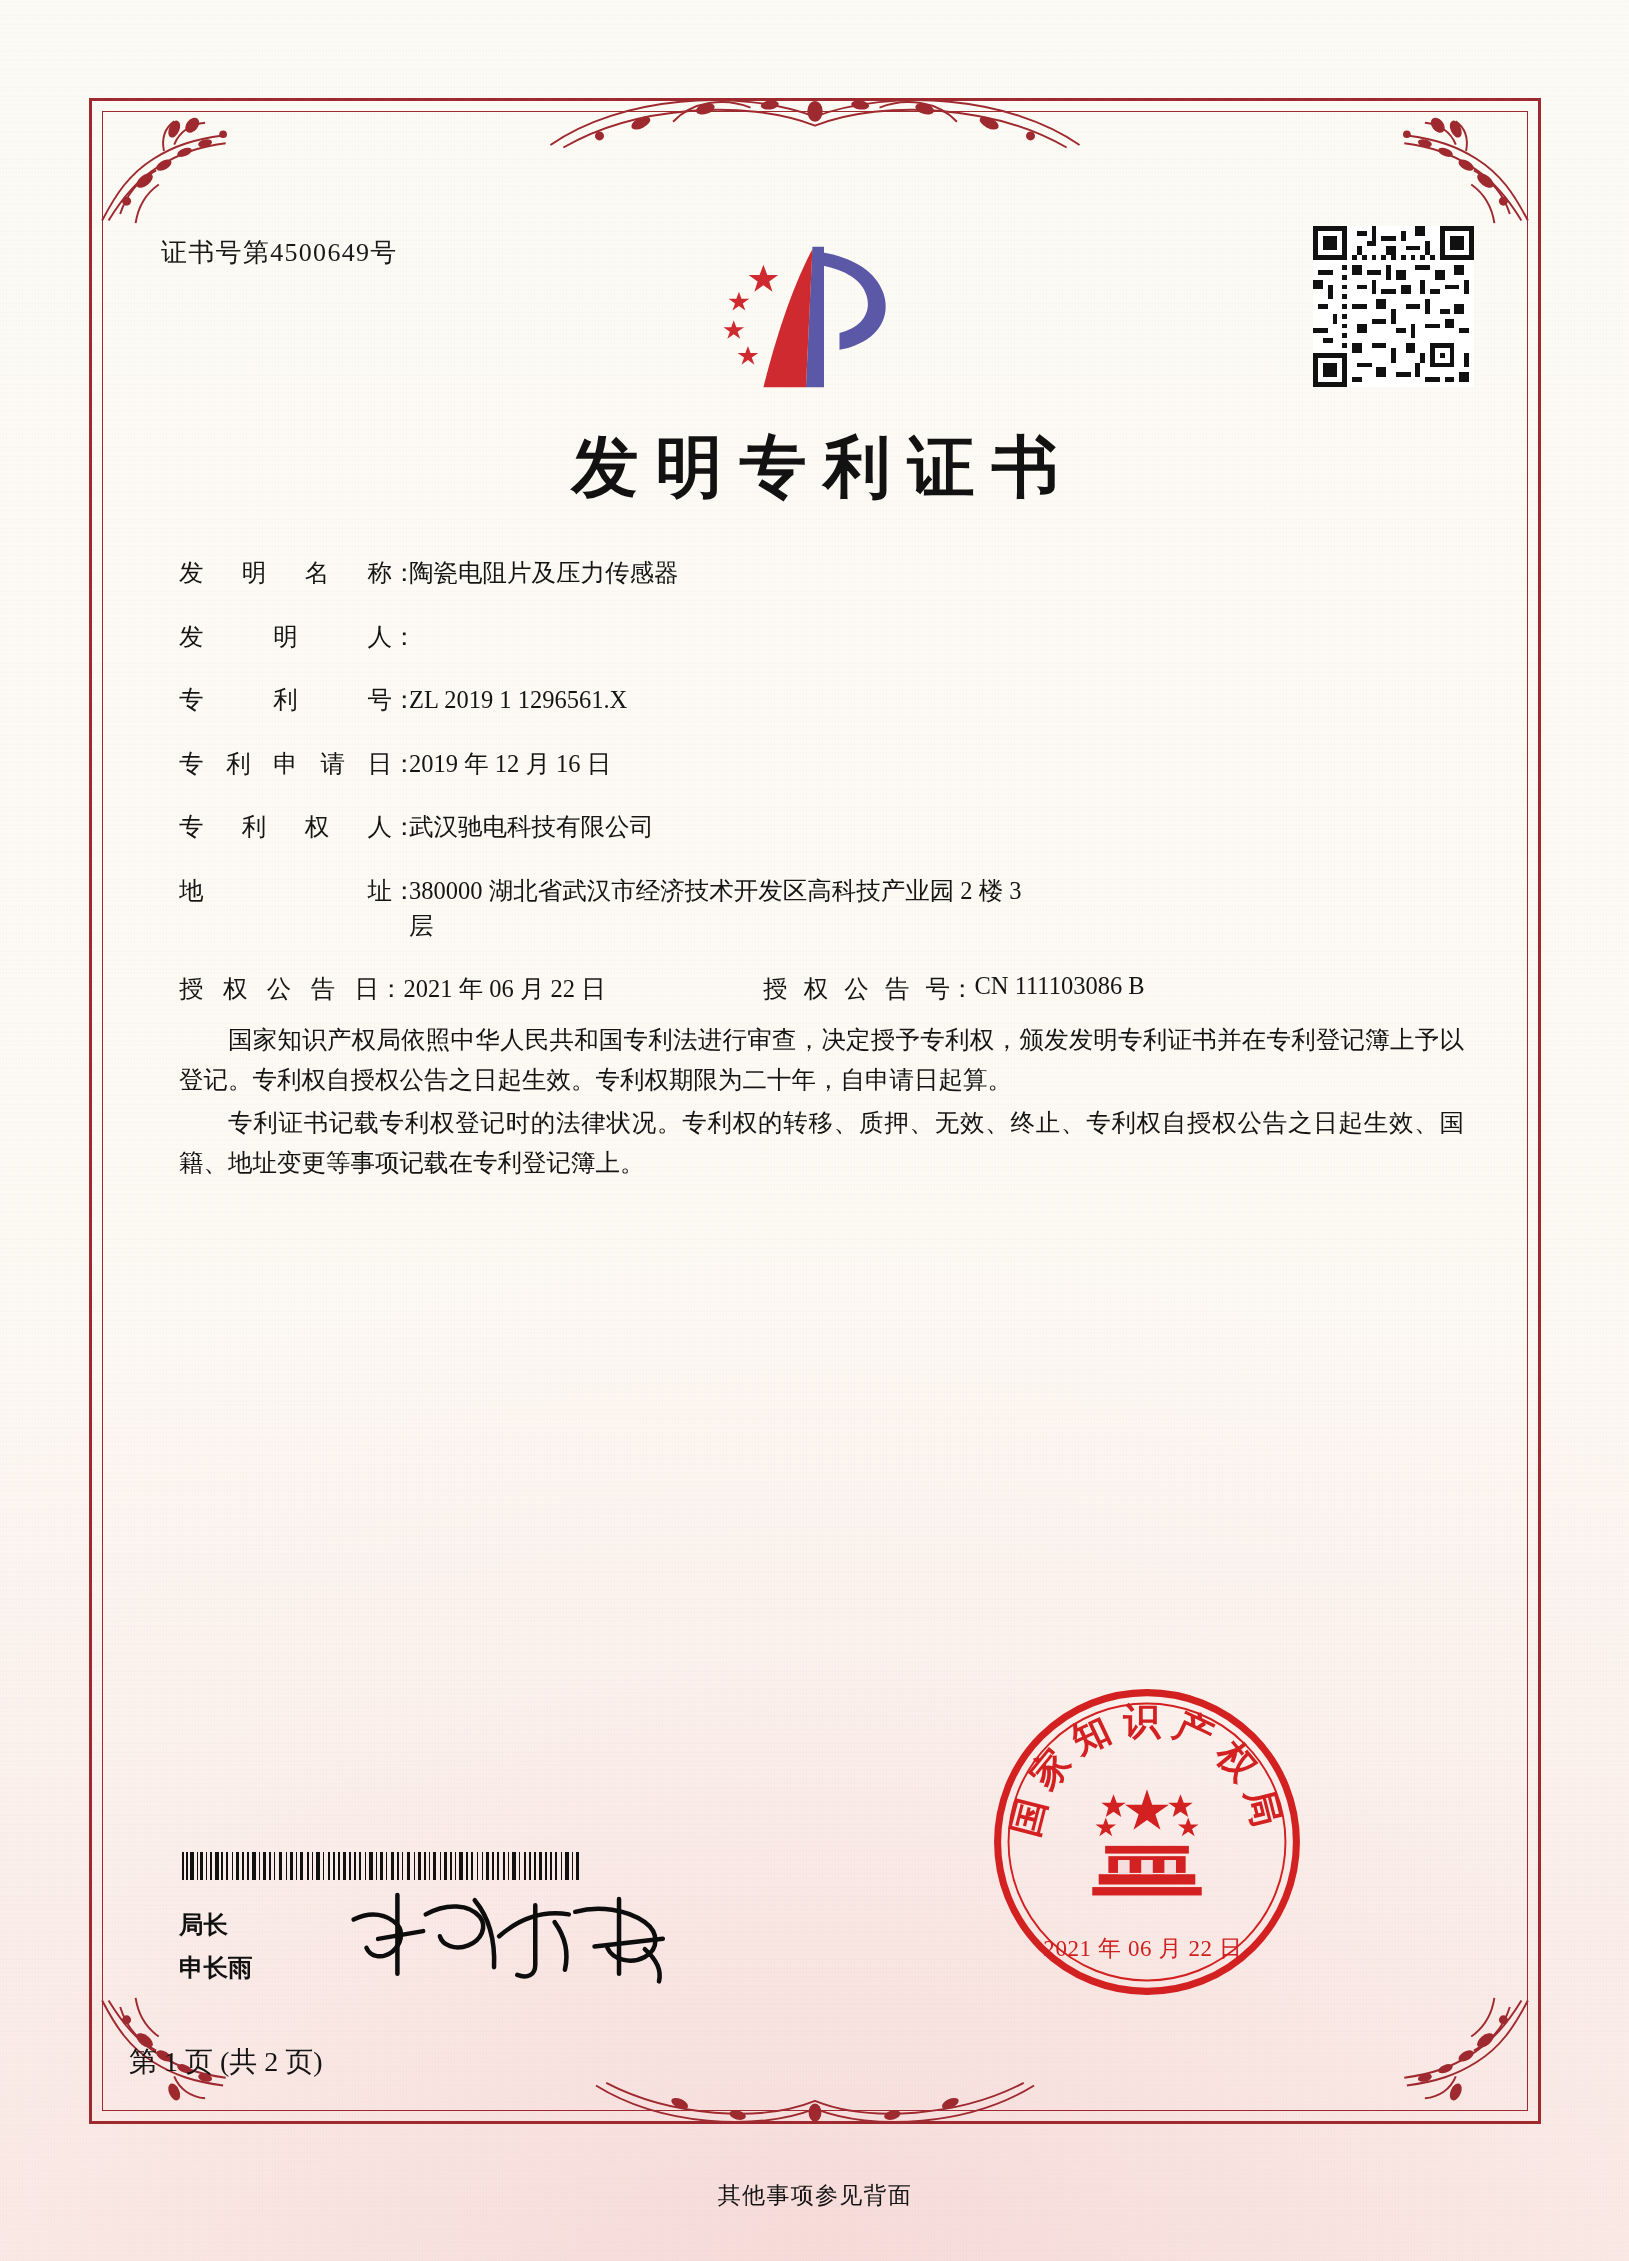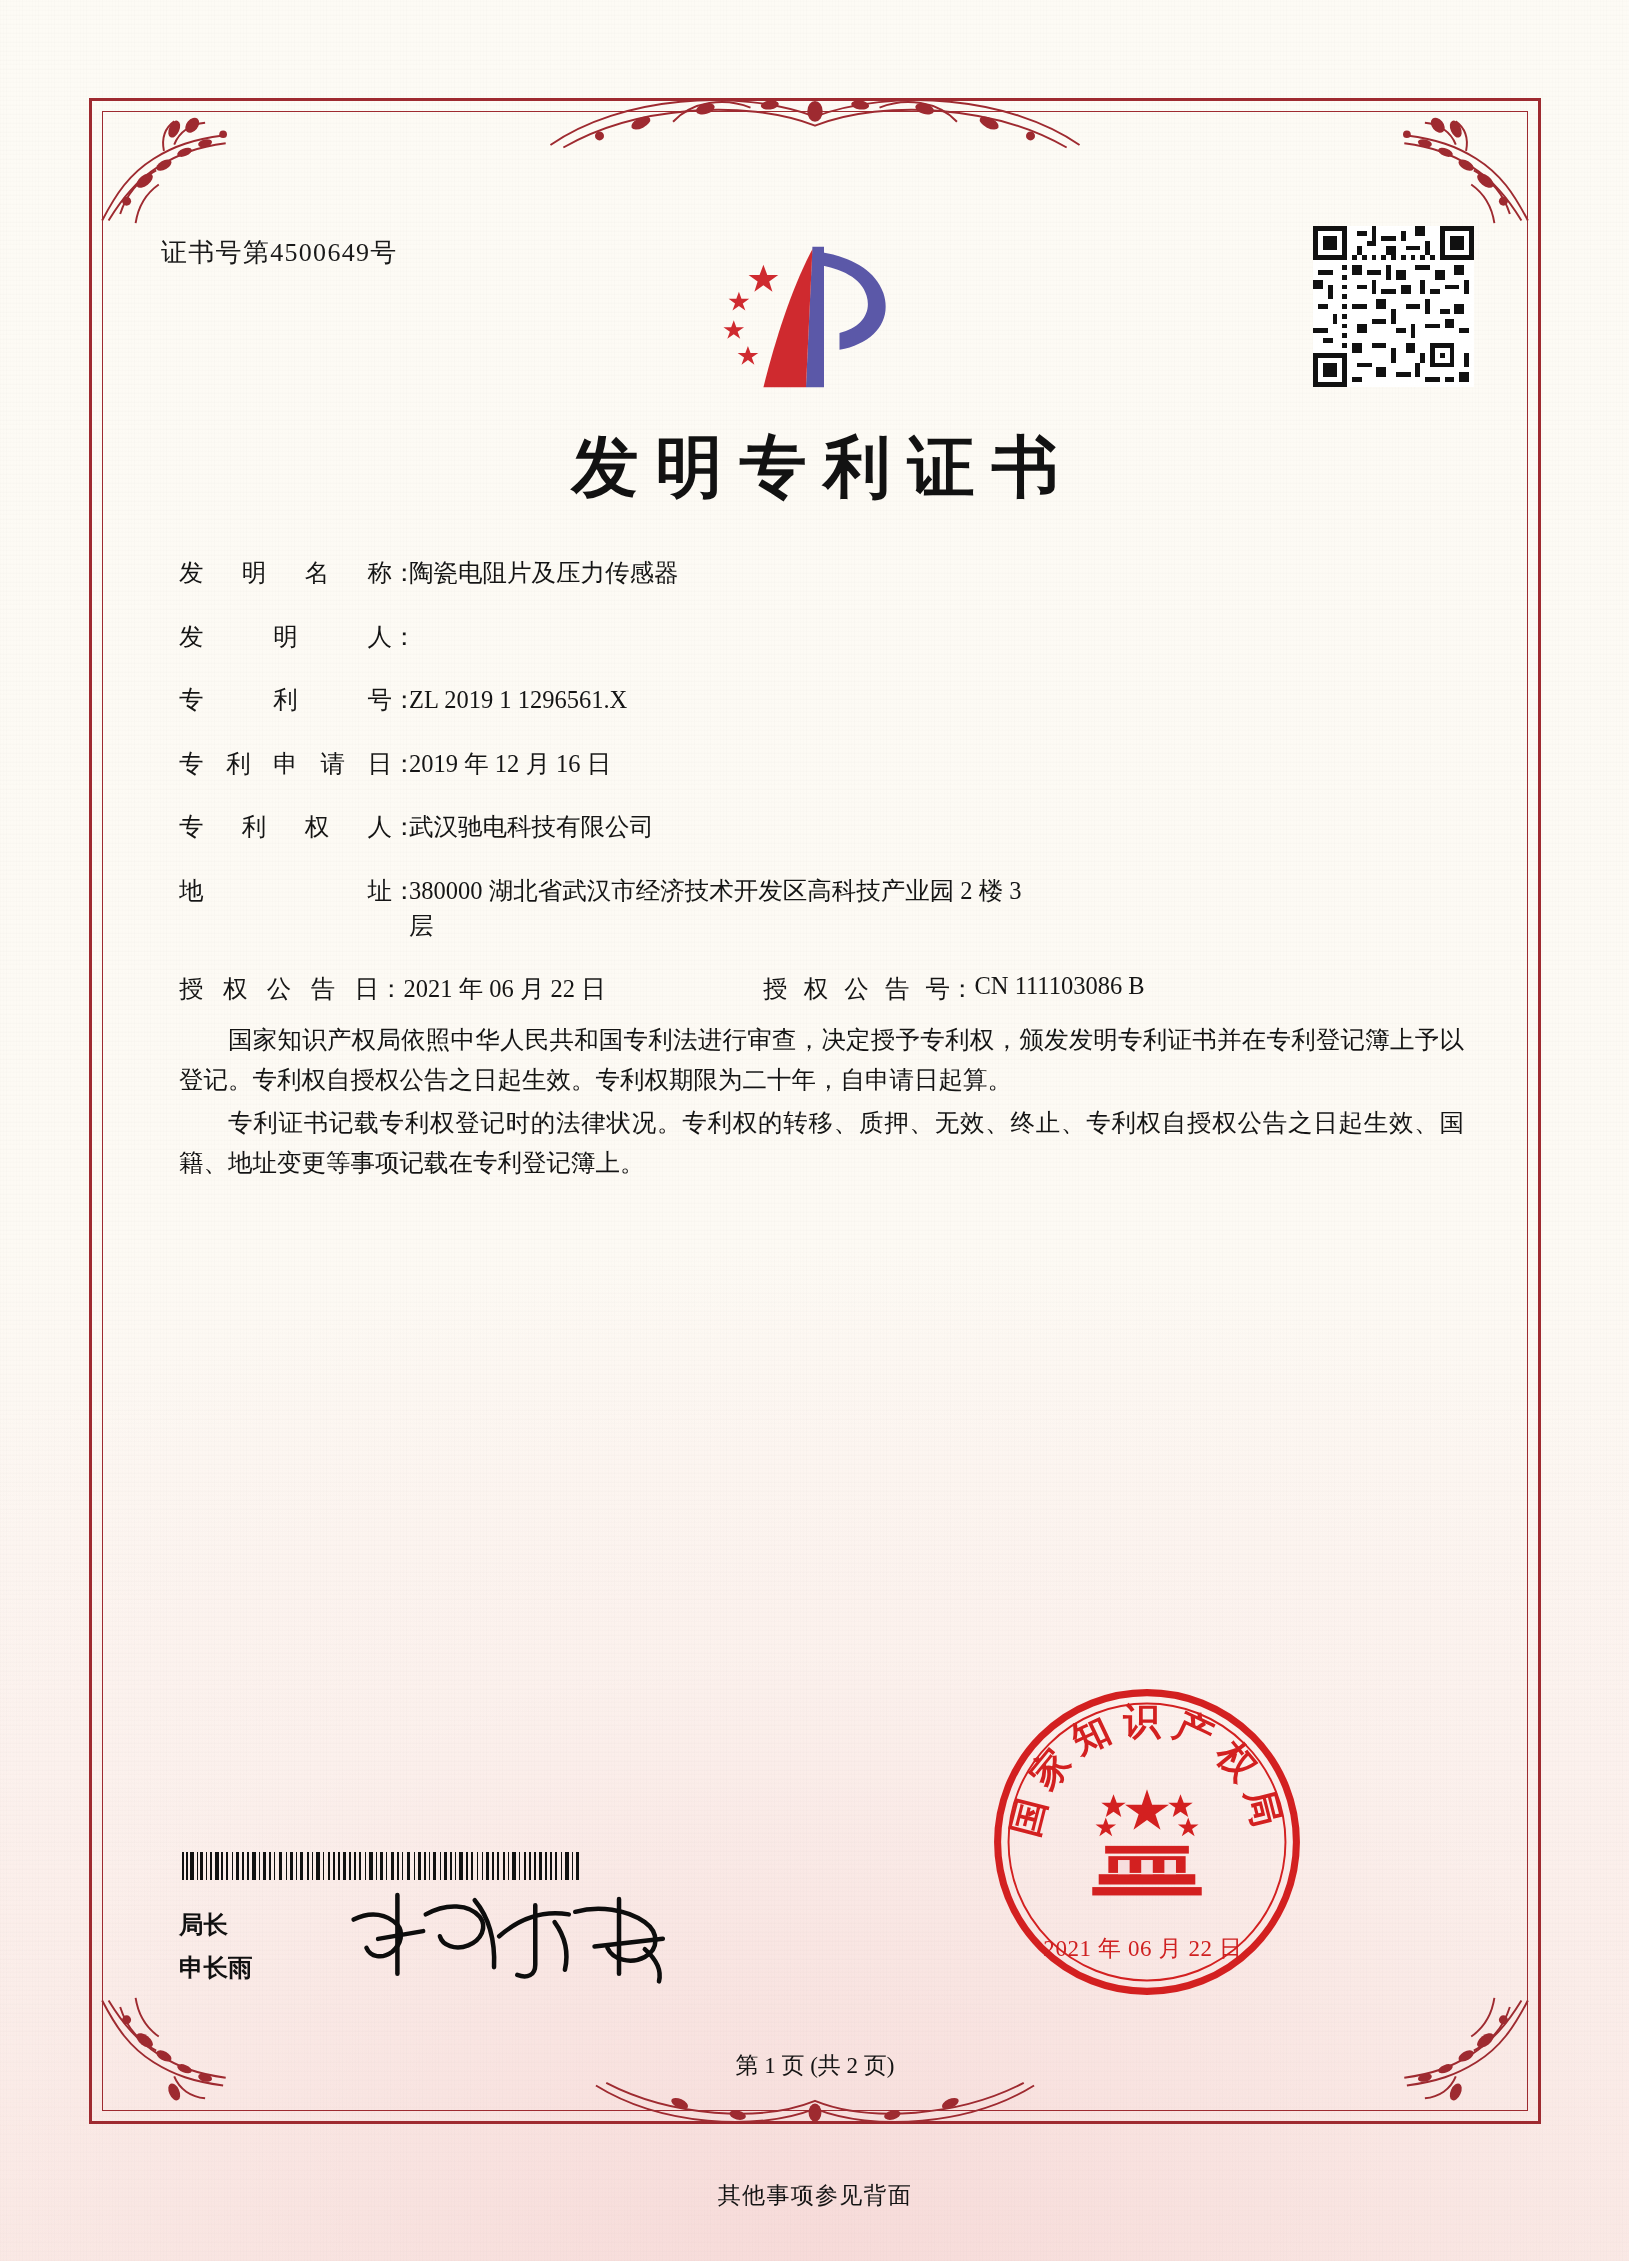--- a/index.html
+++ b/index.html
@@ -259,22 +259,22 @@
     font-size: 23px;
     letter-spacing: 0.6px;
     font-family: "Liberation Serif", serif;
   }
 
   
   .page-num {
     position: absolute;
     left: 0; right: 0;
     bottom: 11.6px;
-    text-align: center;
-    font-size: 23px;
+    text-align: left;
+    font-size: 28px;
     color: #141414;
   }
 
   .footnote {
     position: absolute;
     left: 0; right: 0;
     bottom: 50px;
     text-align: center;
     font-size: 23px;
     color: #141414;

